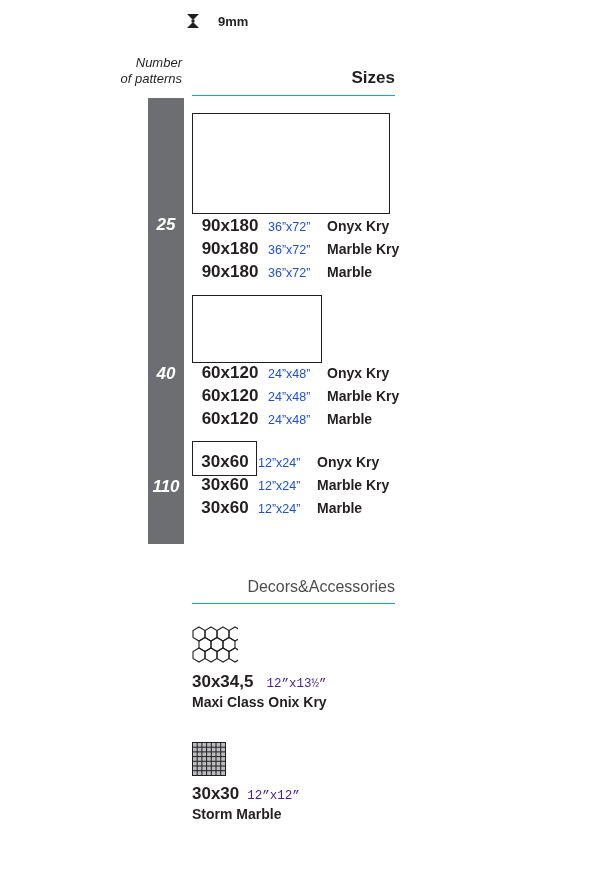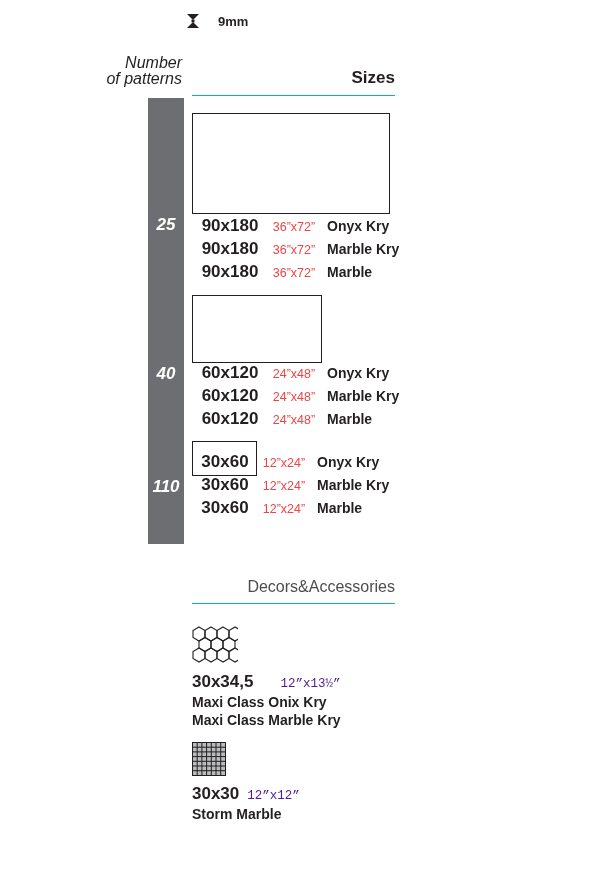--- a/index.html
+++ b/index.html
@@ -38,21 +38,21 @@
   }
 
   
   .patterns-caption {
     position: absolute;
     left: 92px;
     top: 55px;
     width: 90px;
     text-align: right;
     font-style: italic;
-    font-size: 16px;
+    font-size: 13px;
     line-height: 16px;
     color: #231f20;
   }
 
   
   .grey-bar {
     position: absolute;
     left: 148px;
     top: 98px;
     width: 36px;
@@ -125,24 +125,23 @@
   .size-metric {
     font-weight: bold;
     font-size: 17px;
     color: #231f20;
     min-width: 76px;
     text-align: center;
   }
   .g30 .size-metric { min-width: 66px; }
   .size-imperial {
     font-size: 12.5px;
-    color: #ef4444;
+    color: #1d4ed8;
     margin-right: 7px;
     min-width: 52px;
-    text-align: center;
   }
   .size-name {
     font-weight: bold;
     font-size: 14px;
     color: #231f20;
   }
 
   
   .decor-block {
     position: absolute;
@@ -278,21 +277,20 @@
       <polygon points="19,22 25,25.5 25,32.5 19,36 13,32.5 13,25.5"></polygon>
       <polygon points="31,22 37,25.5 37,32.5 31,36 25,32.5 25,25.5"></polygon>
       <polygon points="43,22 49,25.5 49,32.5 43,36 37,32.5 37,25.5"></polygon>
     </g>
   </svg>
   <div class="decor-line">
     <span class="decor-metric">30x34,5</span>
     <span class="decor-imperial">12”x13½”</span>
   </div>
   <div class="decor-name">Maxi Class Onix Kry</div>
-  <div class="decor-name">Maxi Class Marble Kry</div>
 </div>
 
 <div class="decor-block decor-2">
   <svg class="decor-icon" width="34" height="34" viewBox="0 0 34 34">
     <rect x="0.5" y="0.5" width="33" height="33" fill="#b9bbbd" stroke="#231f20" stroke-width="1"></rect>
     <g stroke="#231f20" stroke-width="1">
       <line x1="5.2" y1="0.5" x2="5.2" y2="33.5"></line>
       <line x1="9.9" y1="0.5" x2="9.9" y2="33.5"></line>
       <line x1="14.6" y1="0.5" x2="14.6" y2="33.5"></line>
       <line x1="19.3" y1="0.5" x2="19.3" y2="33.5"></line>

